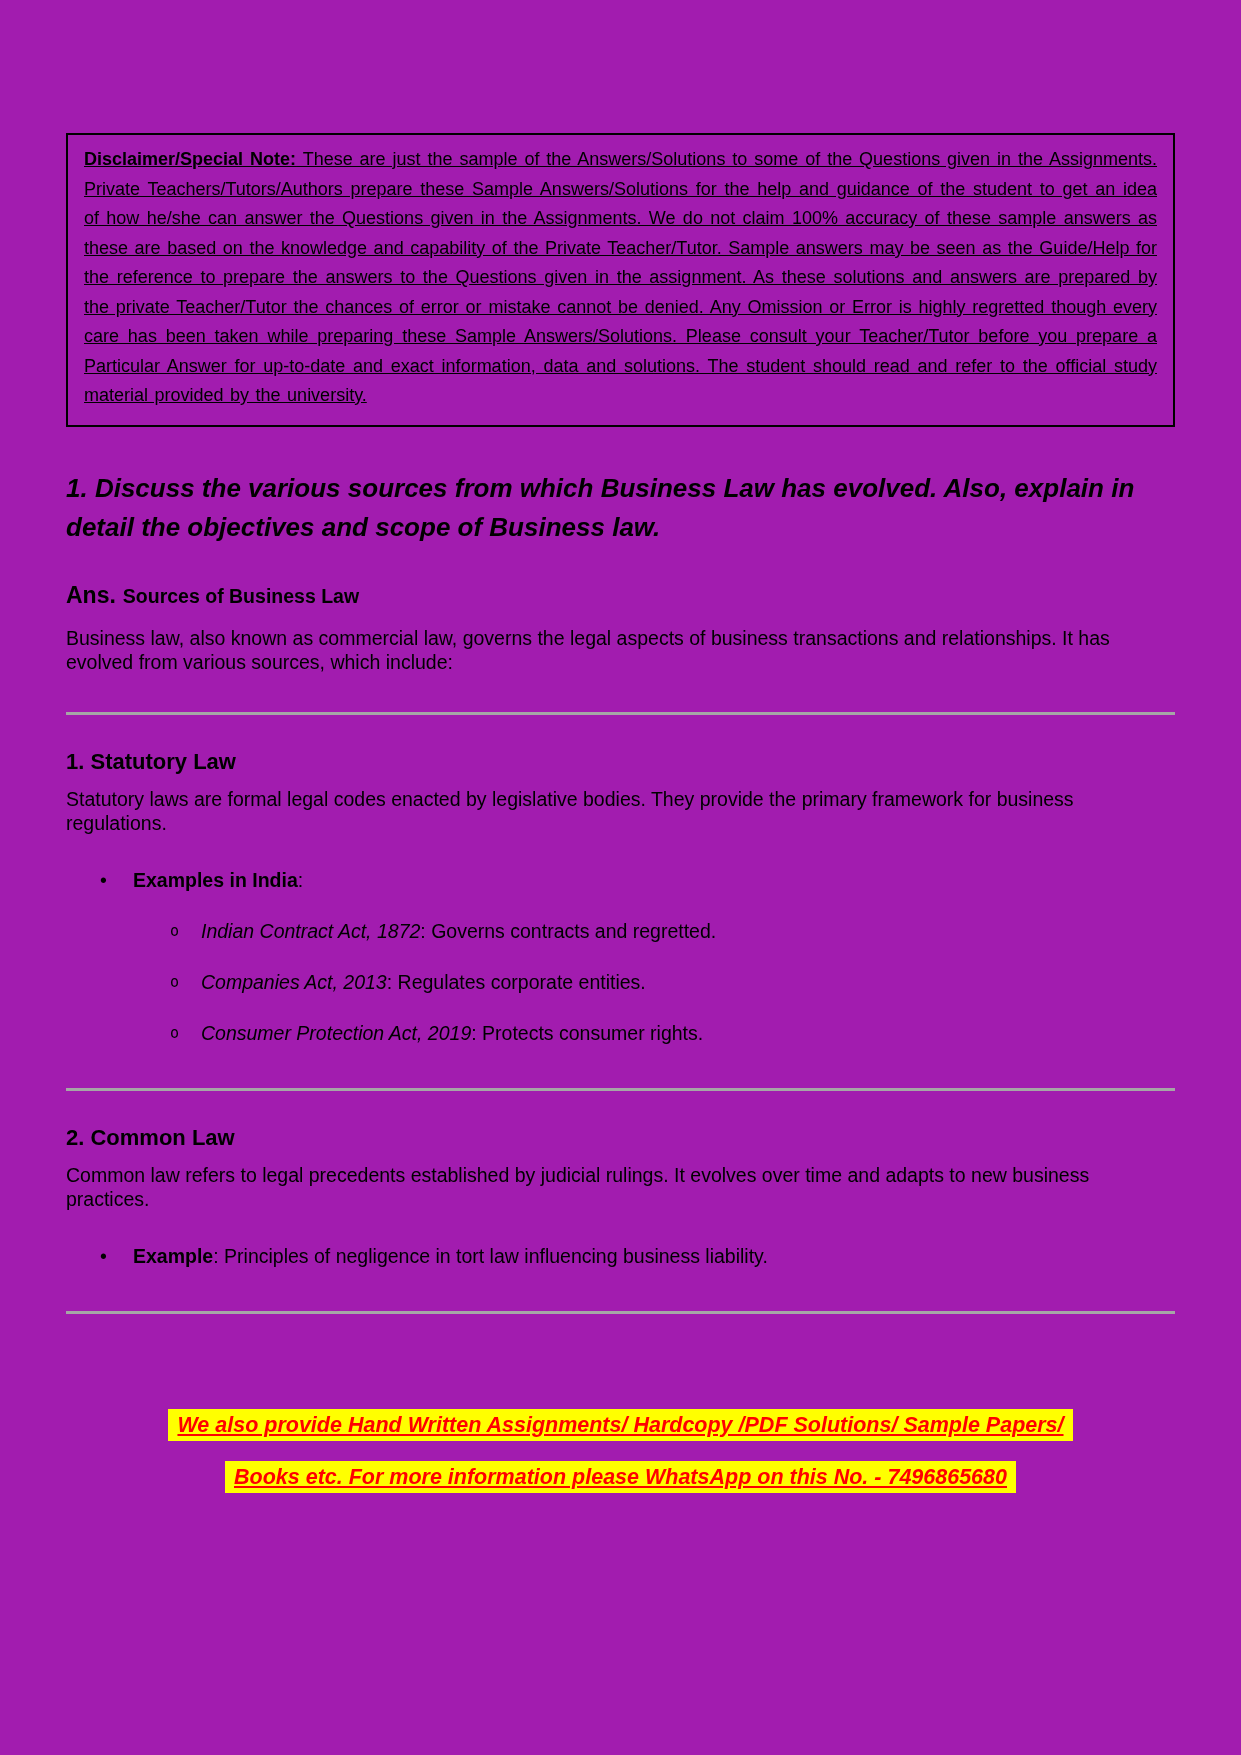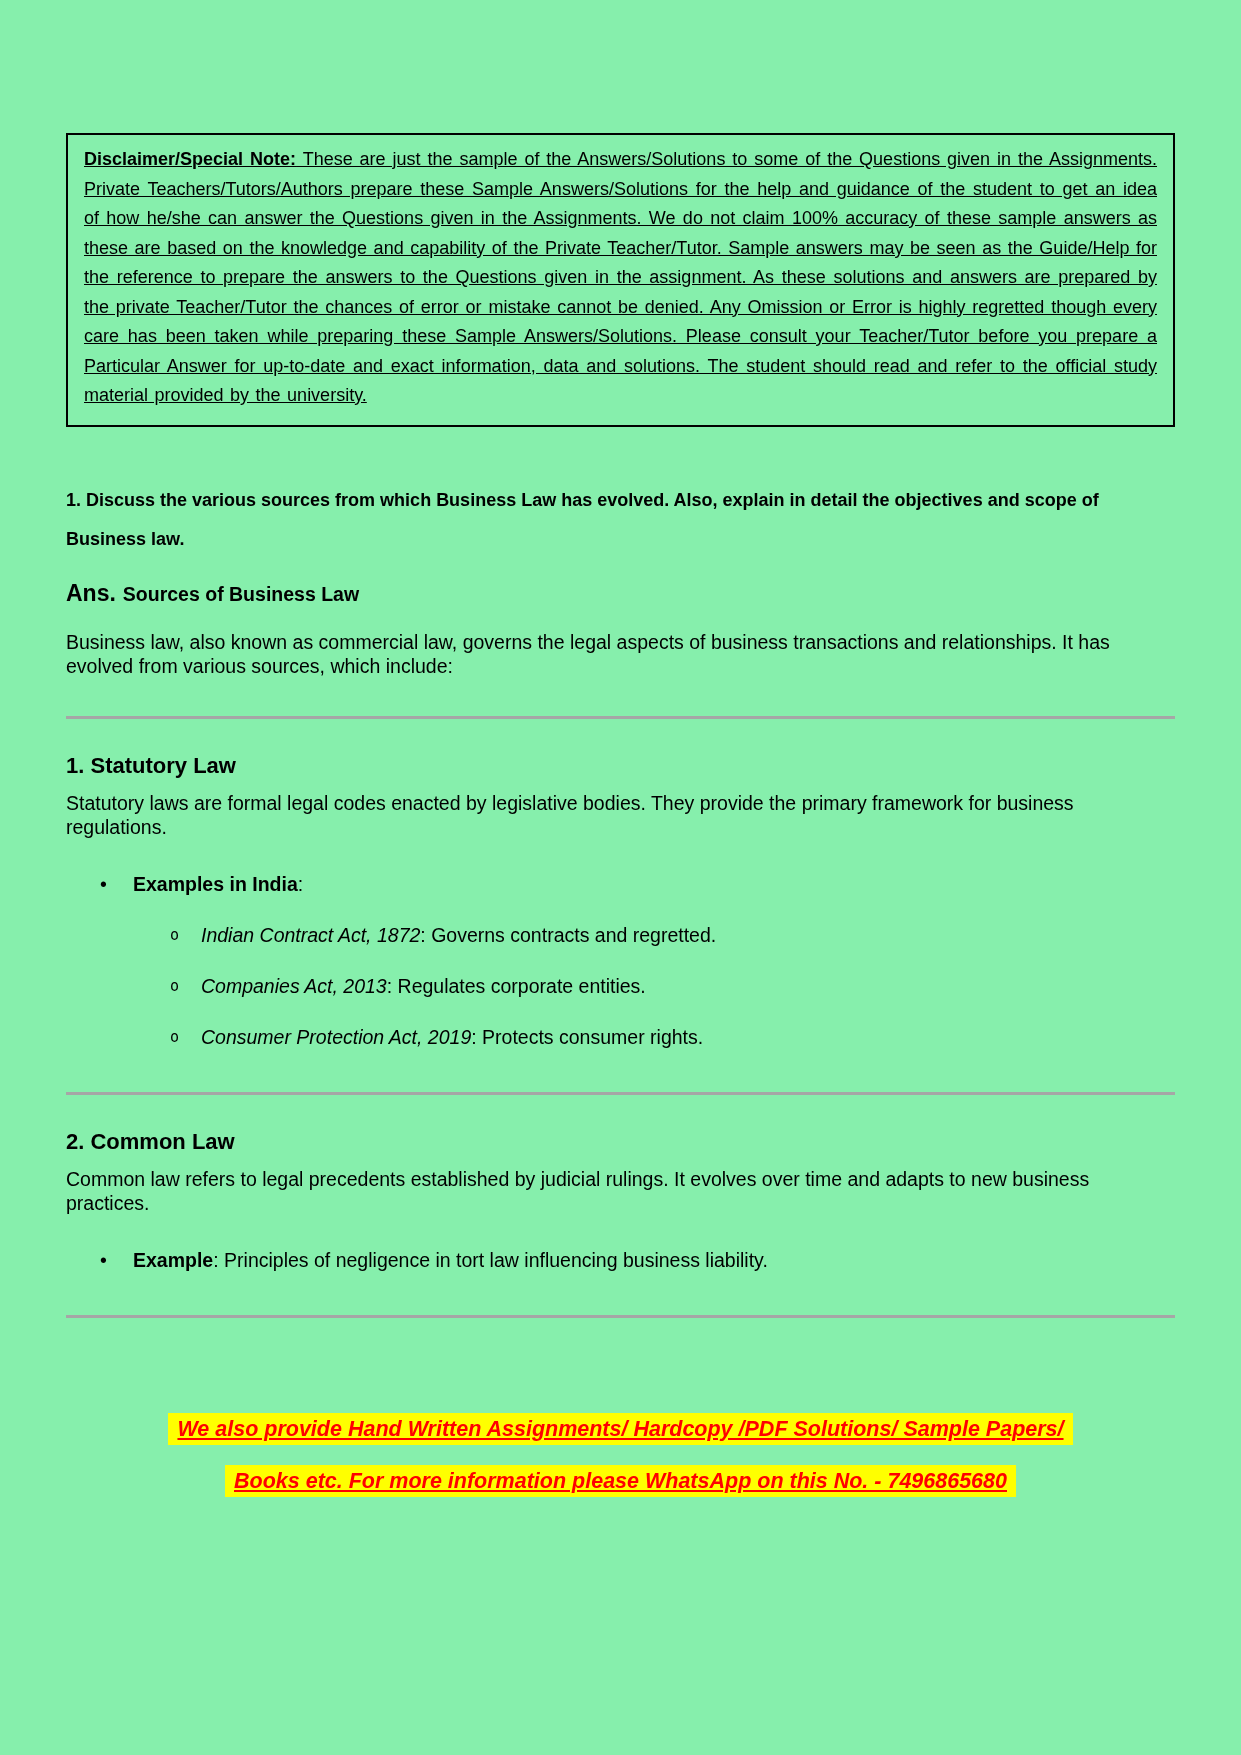--- a/index.html
+++ b/index.html
@@ -8,45 +8,46 @@
     min-height: 1755px;
     background: #ffffff;
     color: #000000;
     font-family: "Liberation Sans", "DejaVu Sans", sans-serif;
   }
   .page {
     box-sizing: border-box;
     width: 1241px;
     min-height: 1755px;
     padding: 133px 66px 60px 66px;
-    background: #86efac;
+    background: #a21caf;
   }
 
   
   .disclaimer-box {
     border: 2px solid #000000;
     padding: 10px 16px 14px 16px;
     font-size: 18px;
     line-height: 29.5px;
     text-align: justify;
     text-decoration: underline;
     word-spacing: 1.5px;
   }
   .disclaimer-box .bold { font-weight: bold; }
 
   
   .q-title {
-    margin-top: 54px;
-    font-size: 18px;
+    margin-top: 42px;
+    font-size: 26px;
     font-weight: bold;
     line-height: 39px;
+    font-style: italic;
   }
 
   
-  .ans-line { margin-top: 12px; line-height: 44px; }
+  .ans-line { margin-top: 32px; line-height: 32px; }
   .ans-big { font-size: 23px; font-weight: bold; }
   .ans-sub { font-size: 19.5px; font-weight: bold; margin-left: 7px; }
 
   
   .para {
     margin-top: 12px;
     font-size: 19.5px;
     line-height: 24px;
   }
 

